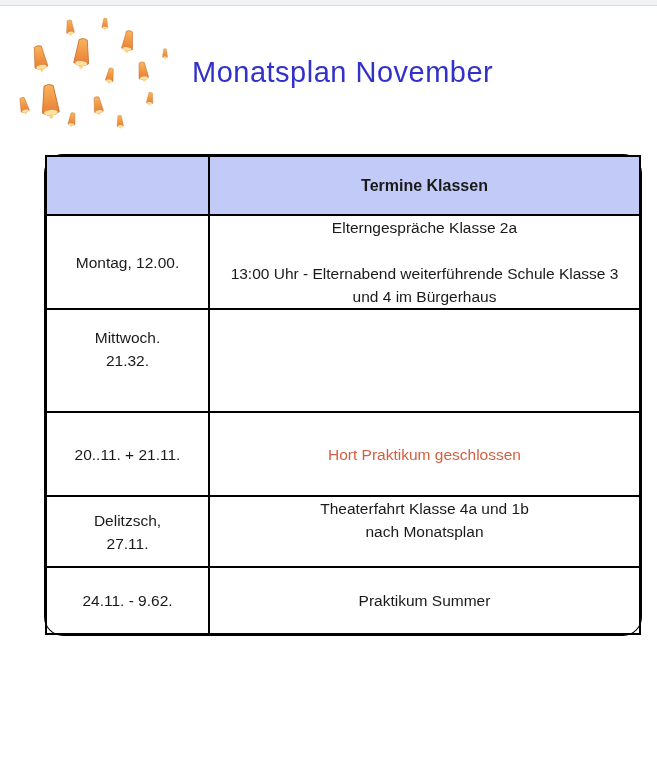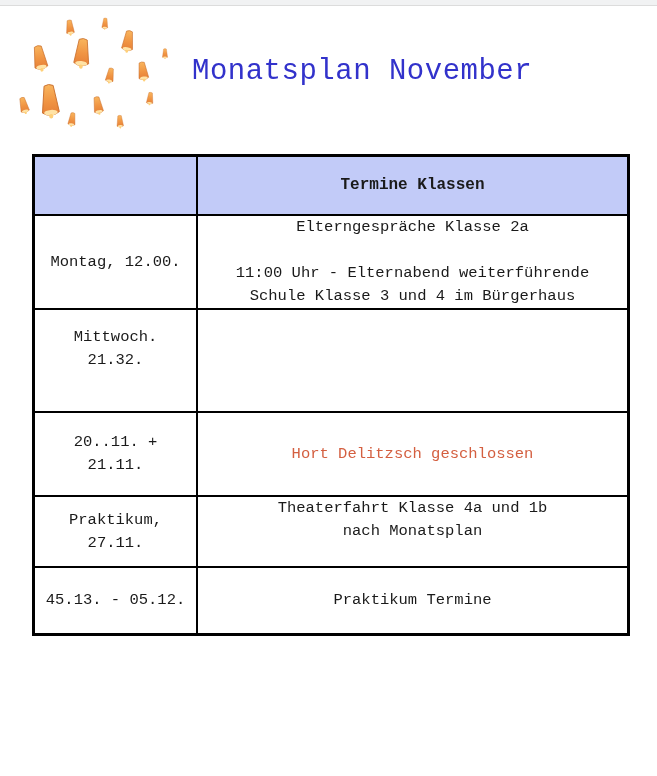--- a/index.html
+++ b/index.html
@@ -10,21 +10,21 @@
     --highlight-color: #d45f40;
   }
   * { margin: 0; padding: 0; box-sizing: content-box; }
   html, body { background: #ffffff; }
   .screen {
     position: relative;
     width: 657px;
     height: 696px;
     background: #ffffff;
     overflow: hidden;
-    font-family: Liberation Mono, monospace;
+    font-family: Liberation Sans, sans-serif;
     color: var(--text-color);
   }
   .top-band {
     position: absolute;
     top: 0; left: 0; right: 0;
     height: 5px;
     background: #f1f2f3;
     border-bottom: 1px solid #dcdcdc;
   }
   .lanterns {
@@ -40,26 +40,27 @@
     top: 55px;
     font-size: 29px;
     font-weight: normal;
     line-height: 34px;
     color: var(--title-color);
     letter-spacing: 0.5px;
     white-space: nowrap;
   }
   table.schedule {
     position: absolute;
-    left: 33px;
+    left: 45px;
     top: 155px;
     width: 594px;
     border-collapse: collapse;
     table-layout: fixed;
     box-shadow: 0 0 0 1px var(--border-color);
+    border-radius: 18px;
   }
   .schedule th, .schedule td {
     border: 2px solid var(--border-color);
     text-align: center;
     vertical-align: middle;
     font-size: 15.5px;
     line-height: 23px;
     padding: 0 8px;
     overflow: hidden;
   }
@@ -156,53 +157,53 @@
       </tr>
     </thead>
     <tbody>
         <tr>
           <td>
             <div class="line">Montag, 12.00.</div>
           </td>
           <td>
             <div class="line">Elterngespräche Klasse 2a</div>
             <div class="line">&nbsp;</div>
-            <div class="line">11:00 Uhr - Elternabend weiterführende Schule Klasse 3 und 4 im Bürgerhaus</div>
+            <div class="line">13:00 Uhr - Elternabend weiterführende Schule Klasse 3 und 4 im Bürgerhaus</div>
           </td>
         </tr>
         <tr>
           <td>
             <div class="line">Mittwoch.</div>
             <div class="line">21.32.</div>
             <div class="line">&nbsp;</div>
           </td>
           <td></td>
         </tr>
         <tr>
           <td>
             <div class="line">20..11. + 21.11.</div>
           </td>
           <td style="color: var(--highlight-color);">
-            <div class="line">Hort Delitzsch geschlossen</div>
-          </td>
-        </tr>
-        <tr>
-          <td>
-            <div class="line">Praktikum,</div>
+            <div class="line">Hort Praktikum geschlossen</div>
+          </td>
+        </tr>
+        <tr>
+          <td>
+            <div class="line">Delitzsch,</div>
             <div class="line">27.11.</div>
           </td>
           <td>
             <div class="line">Theaterfahrt Klasse 4a und 1b</div>
             <div class="line">nach Monatsplan</div>
             <div class="line">&nbsp;</div>
           </td>
         </tr>
         <tr>
           <td>
-            <div class="line">45.13. - 05.12.</div>
-          </td>
-          <td>
-            <div class="line">Praktikum Termine</div>
+            <div class="line">24.11. - 9.62.</div>
+          </td>
+          <td>
+            <div class="line">Praktikum Summer</div>
           </td>
         </tr>
       </tbody>
   </table>
 </div>
 
 </body></html>

